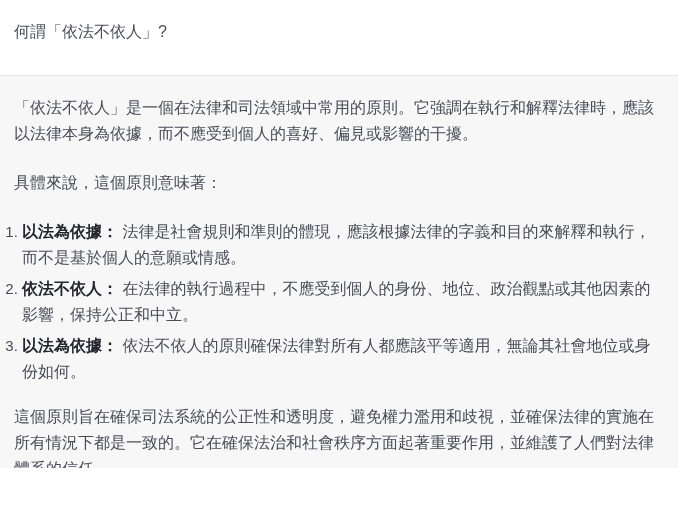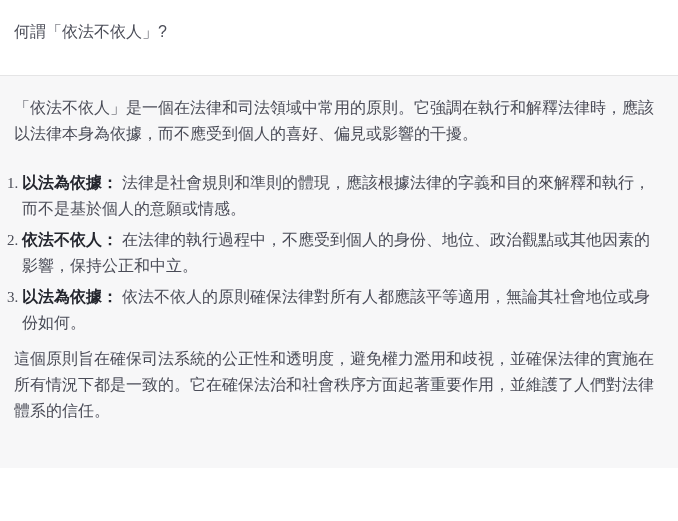--- a/index.html
+++ b/index.html
@@ -34,24 +34,23 @@
     padding: 19px 20px 20px 14px;
     min-height: 444px;
   }
   .message p {
     margin: 0 0 23px 0;
   }
   .message p:last-child {
     margin-bottom: 0;
   }
   ol.principle-list {
-    margin: 0 0 10px 0;
+    margin: 0 0 19px 0;
     padding: 0 0 0 8px;
     list-style-position: outside;
-    font-family: Liberation Serif, serif;
   }
   ol.principle-list li {
     margin: 0 0 5px 0;
   }
   ol.principle-list li::marker {
     font-size: 15px;
     color: var(--text-color, #4a4c57);
   }
   .term {
     font-weight: bold;
@@ -63,20 +62,21 @@
 
 <div class="chat-container" style="--page-bg: #ffffff; --assistant-bg: #f7f7f8; --divider-color: #e5e5e6; --text-color: #4a4c57; --bold-color: #24262e;">
 
   <div class="message user">
     <p>何謂「依法不依人」?</p>
   </div>
 
   <div class="message assistant">
     <p>「依法不依人」是一個在法律和司法領域中常用的原則。它強調在執行和解釋法律時，應該以法律本身為依據，而不應受到個人的喜好、偏見或影響的干擾。</p>
 
+    <p>具體來說，這個原則意味著：</p>
 
     <ol class="principle-list">
       <li>
         <span class="term">以法為依據：</span>
         <span>法律是社會規則和準則的體現，應該根據法律的字義和目的來解釋和執行，而不是基於個人的意願或情感。</span>
       </li>
       <li>
         <span class="term">依法不依人：</span>
         <span>在法律的執行過程中，不應受到個人的身份、地位、政治觀點或其他因素的影響，保持公正和中立。</span>
       </li>

